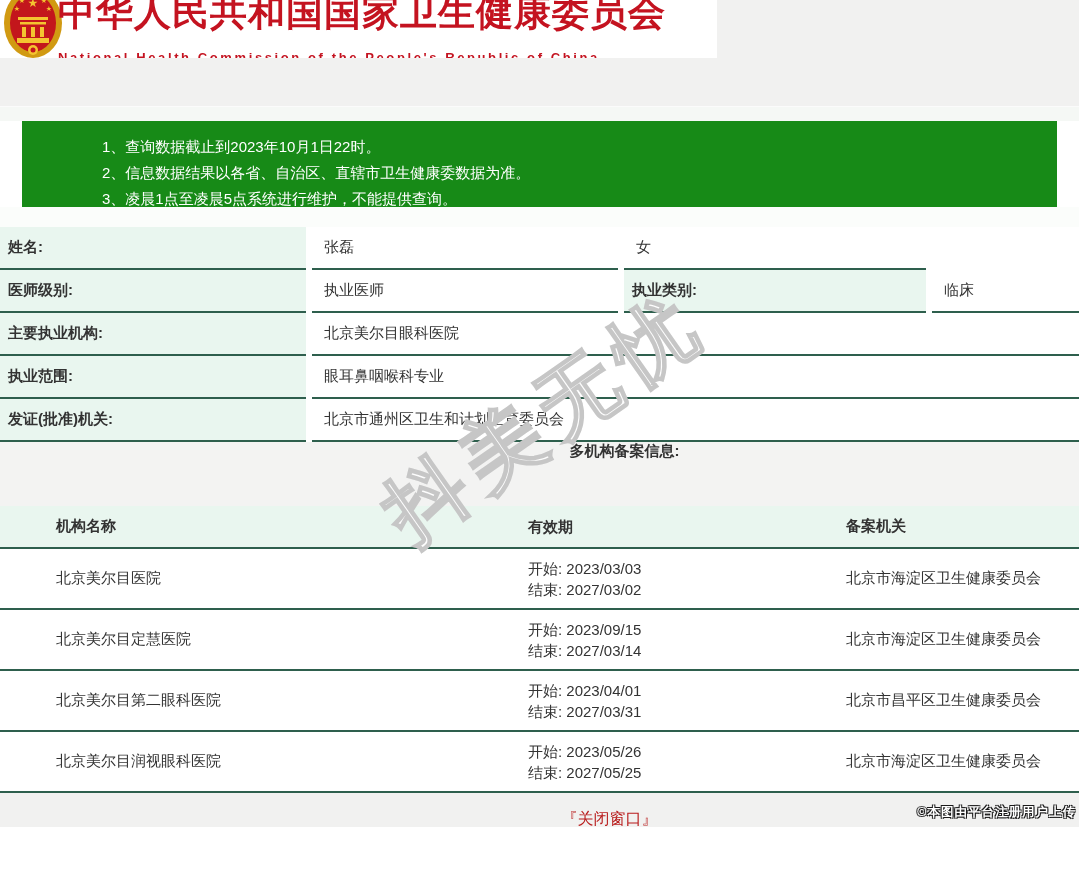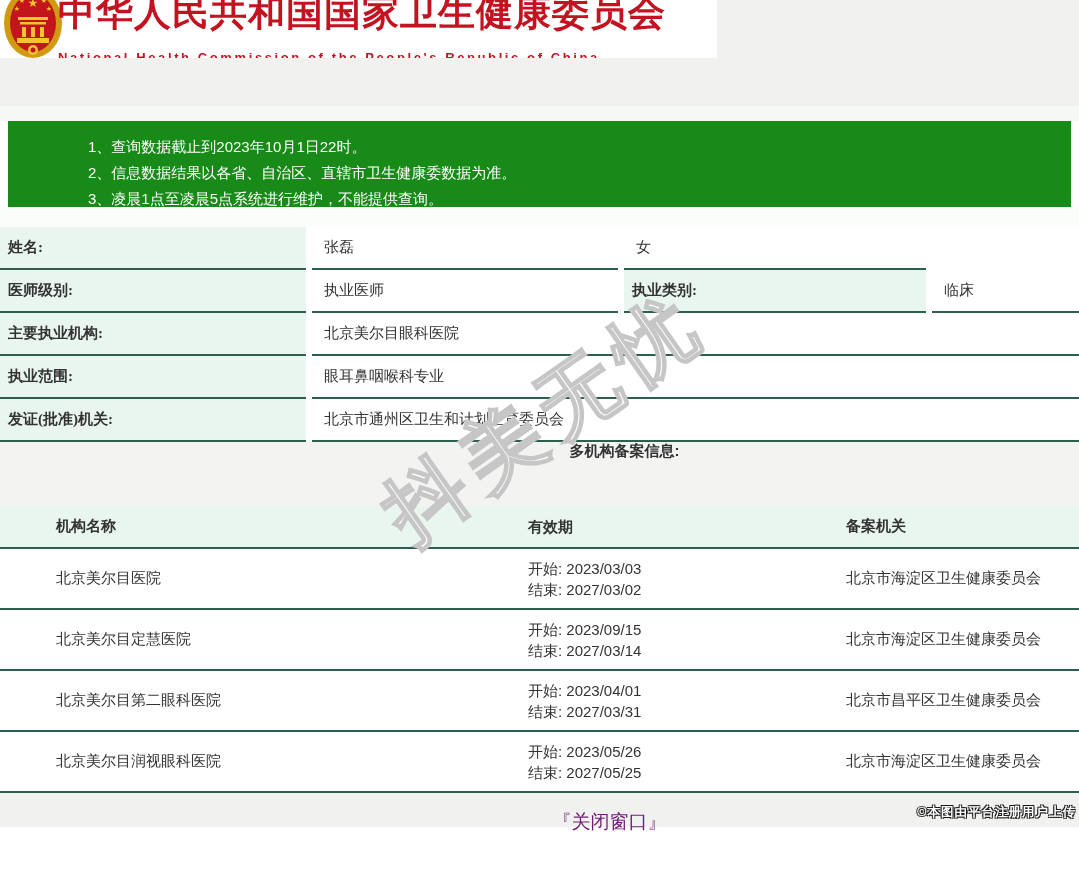--- a/index.html
+++ b/index.html
@@ -13,44 +13,44 @@
   .header { height:58px; background:#f1f1f0; position:relative; }
   .logo-strip { position:absolute; left:0; top:0; width:717px; height:58px; background:#fff; overflow:hidden; }
   .emblem { position:absolute; left:2px; top:-13px; }
   .titles { position:absolute; left:58px; top:-12px; }
   .title-cn { font-size:37px; font-weight:bold; color:#c41320; letter-spacing:1px; white-space:nowrap; }
   .title-en { font-size:13px; font-weight:bold; color:#c41320; letter-spacing:2.6px; margin-top:12px; white-space:nowrap; }
   
   .gray-band { height:49px; background:#f1f1f0; border-bottom:1px solid #fbfbfb; }
   .pre-notice { height:14px; background:#f5f8f5; }
   .notice {
-    margin:0 8px; height:86px; background:#178a17; color:#fff;
+    margin:0 22px; height:86px; background:#178a17; color:#fff;
     padding:13px 0 0 80px; font-size:15px; line-height:26px;
   }
   .post-notice { height:20px; background:#fbfdfb; }
   
-  .info-table { background:#fff;font-family:Liberation Serif, serif; }
+  .info-table { background:#fff; }
   .irow { display:grid; column-gap:6px; }
   .irow.g4 { grid-template-columns:306px 306px 302px auto; }
   .irow.g2 { grid-template-columns:306px auto; }
   .cell { height:43px; display:flex; align-items:center; border-bottom:2px solid #2e5f4d; font-size:15px; }
   .cell.label { background:#e9f6ef; font-weight:bold; padding-left:8px; }
   .cell.value { background:#fff; padding-left:12px; }
   
   .section-band { height:64px; background:#f3f3f2; text-align:center; padding-top:0; }
   .section-band span { position:relative; left:85px; font-weight:bold; font-size:15px; color:#333; }
   
   .org-header, .org-row { display:grid; grid-template-columns:490px 300px auto; border-bottom:2px solid #2e5f4d; align-items:center; }
   .org-header { height:43px; background:#e9f6ef; font-weight:bold; font-size:15px; }
   .org-row { height:61px; background:#fff; font-size:15px; }
   .ocell { padding-left:56px; }
   .ocell.validity { padding-left:38px; line-height:21px; }
   
   .footer { height:34px; background:#f1f1f0; position:relative; padding-top:16px; text-align:center; }
-  .close-link { position:relative; left:70px; font-size:19px; color:#701a75; cursor:pointer; }
+  .close-link { position:relative; left:70px; font-size:16px; color:#b91c1c; cursor:pointer; }
   .upload-note {
     position:absolute; right:3px; top:11px; font-size:12.5px; font-weight:bold; color:#fff;
     letter-spacing:1px;
     text-shadow:-1px -1px 0 #1a1a1a, 1px -1px 0 #1a1a1a, -1px 1px 0 #1a1a1a, 1px 1px 0 #1a1a1a;
     padding-left:15px;
   }
   
   .watermark {
     position:absolute; left:395px; top:470px; z-index:5; pointer-events:none;
     font-size:80px; font-weight:bold; letter-spacing:12px; white-space:nowrap;

